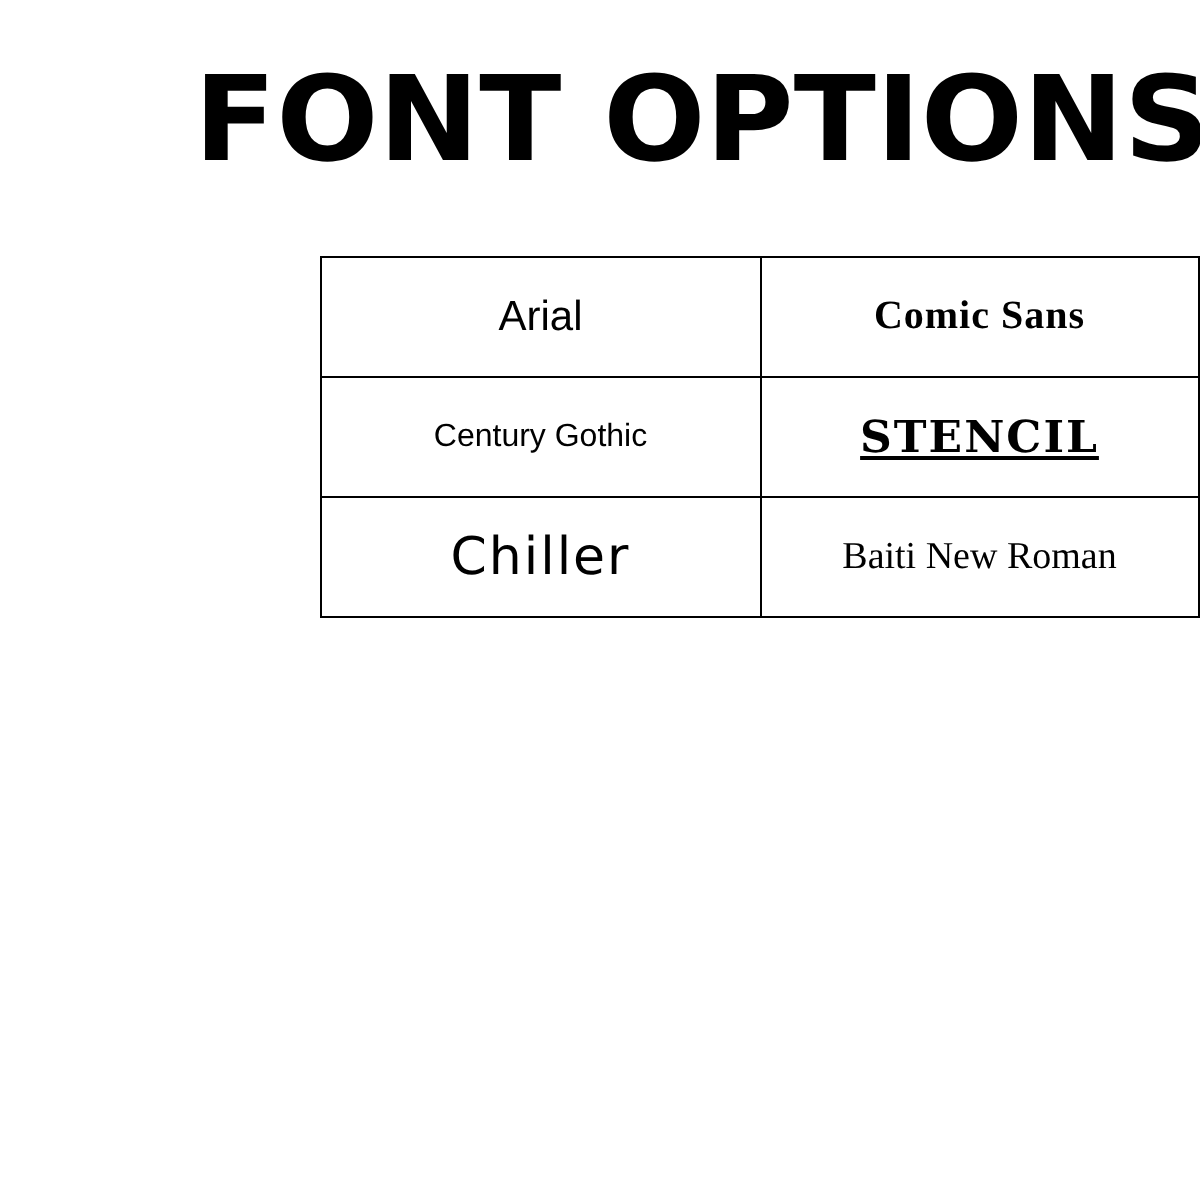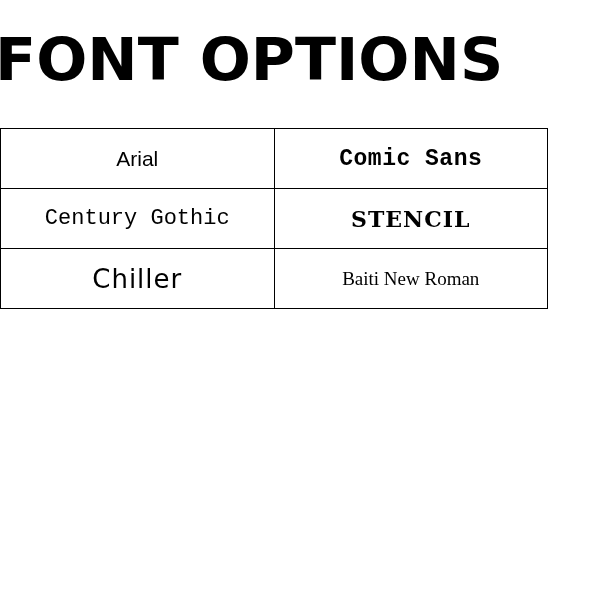--- a/index.html
+++ b/index.html
@@ -14,64 +14,64 @@
     color: #000000;
     overflow: hidden;
   }
   .page {
     width: 600px;
     height: 600px;
     position: relative;
     box-sizing: border-box;
     display: flex;
     flex-direction: column;
-    align-items: flex-start;
+    align-items: flex-end;
   }
   .title {
     margin-top: 30px;
     font-family: "DejaVu Sans", sans-serif;
     font-weight: 700;
     font-size: 59px;
     letter-spacing: 0px;
     line-height: 1;
     text-align: center;
     white-space: nowrap;
     transform: scaleX(1.02);
   }
   .table-wrap {
     margin-top: 39px;
-    width: 548px;
+    width: 440px;
   }
   table.font-table {
     width: 100%;
     border-collapse: collapse;
     table-layout: fixed;
   }
   table.font-table td {
     border: 1.5px solid #000000;
     height: 59px;
     text-align: center;
     vertical-align: middle;
     padding: 0 6px;
     overflow: hidden;
     white-space: nowrap;
   }
   
   .f-arial      { font-family: "Liberation Sans", sans-serif; font-size: 21px; }
-  .f-comic      { font-family: Liberation Mono, monospace; font-size: 23px; font-weight: 600; letter-spacing: 0.5px; }
+  .f-comic      { font-family: Liberation Serif, serif; font-size: 20px; font-weight: 600; letter-spacing: 0.5px; }
   .f-baskerville{ font-family: "Liberation Serif", serif; font-size: 21px; }
   .f-garamond   { font-family: "Liberation Serif", serif; font-size: 24px; }
   .f-bookman    { font-family: "DejaVu Serif", serif; font-size: 20px; }
   .f-harlow     { font-family: "DejaVu Serif", serif; font-size: 21px; font-weight: 700; font-style: italic; }
   .f-broadway   { font-family: "DejaVu Sans", sans-serif; font-size: 23px; font-weight: 700; letter-spacing: 0.5px; }
   .f-lucida     { font-family: "Liberation Serif", serif; font-size: 24px; font-style: italic; }
   .f-brush      { font-family: "DejaVu Serif", serif; font-size: 24px; font-weight: 700; font-style: italic; letter-spacing: 1px; }
   .f-mongolian  { font-family: "Liberation Serif", serif; font-size: 24px; }
-  .f-century    { font-family: Liberation Mono, monospace; font-size: 22px; }
-  .f-stencil    { font-family: "DejaVu Serif", serif; font-size: 22px; font-weight: 700; letter-spacing: 1px; }
+  .f-century    { font-family: Liberation Sans, sans-serif; font-size: 16px; }
+  .f-stencil    { font-family: "DejaVu Serif", serif; font-size: 22px; font-weight: 700; letter-spacing: 1px; text-decoration: underline; }
   .f-chiller    { font-family: "DejaVu Sans", sans-serif; font-size: 26px; letter-spacing: 1px; margin-left: 32px; }
   .f-times      { font-family: "Liberation Serif", serif; font-size: 19px; }
 </style>
 </head>
 <body>
 
 <div class="page">
 
   <div class="title">FONT OPTIONS</div>
 

